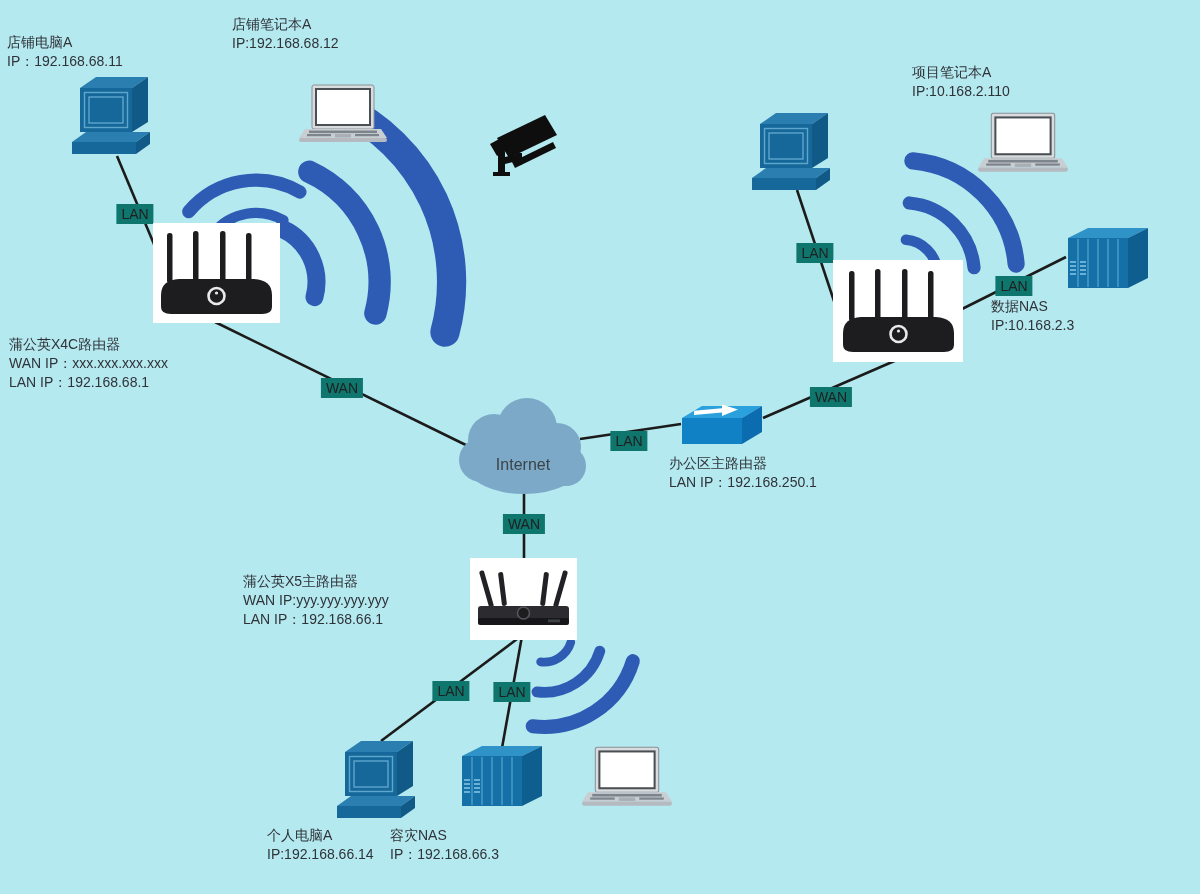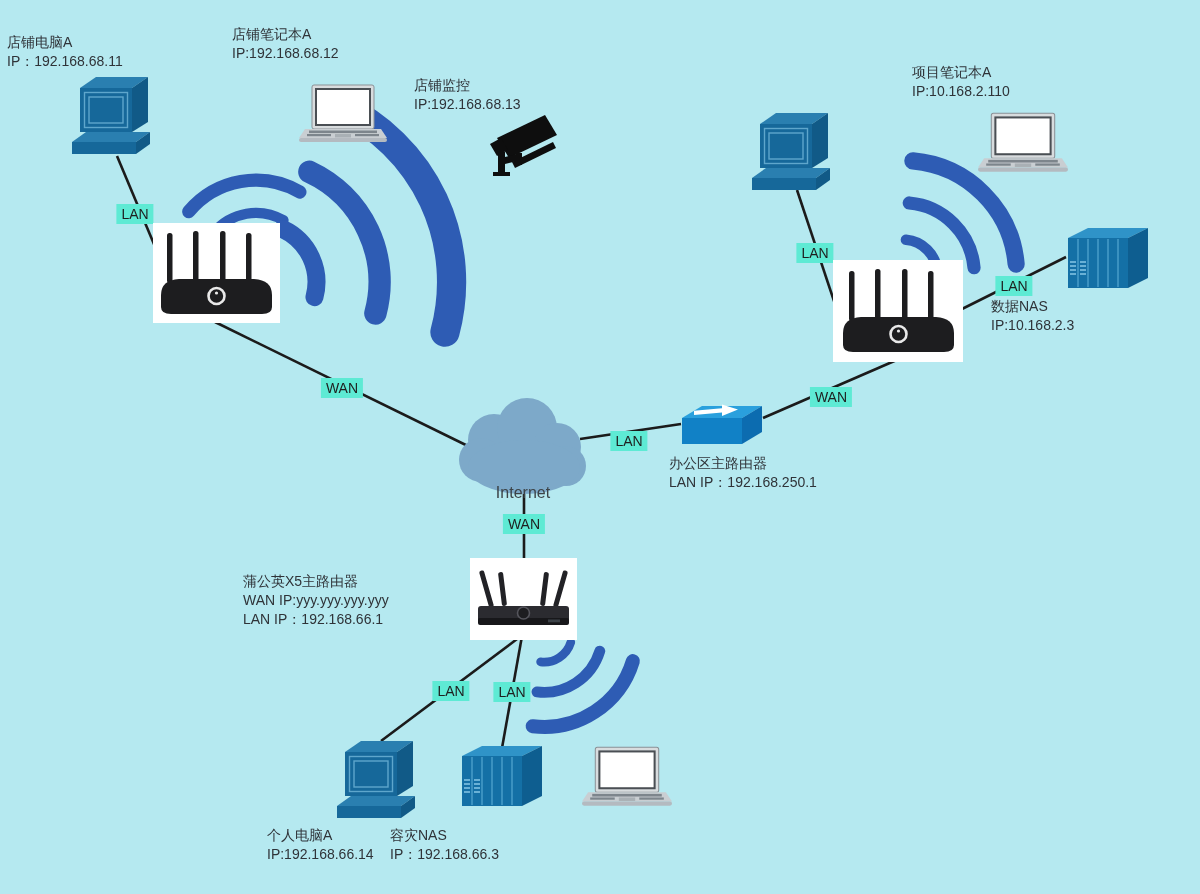--- a/index.html
+++ b/index.html
@@ -10,31 +10,31 @@
     color:#333;
   }
   .abs{position:absolute;}
   .node-label{
     position:absolute;width:220px;text-align:left;
     transform:translateX(-50%);
     font-size:14px;line-height:19px;color:#2f3338;
   }
   .edge-label{
     position:absolute;transform:translate(-50%,-50%);
-    background:#5eead4;color:#1f1f1f;
+    background:#0f766e;color:#1f1f1f;
     font-size:14px;line-height:16px;padding:2px 5px;
     white-space:nowrap;
   }
   .router-card{
     position:absolute;background:#ffffff;
     display:flex;align-items:center;justify-content:center;
   }
   .internet-label{
     position:absolute;transform:translate(-50%,-50%);
-    font-size:16px;color:#3c4347;margin-top:28px;
+    font-size:16px;color:#3c4347;
   }
   svg{display:block;}
 </style>
 </head>
 <body>
 
 <div id="canvas">
 
   <svg class="abs" width="1200" height="894" viewBox="0 0 1200 894" style="left:0;top:0">
     <defs>
@@ -82,41 +82,37 @@
     <polygon points="12,16 64,16 80,5 28,5" fill="#2a7fb0"></polygon>
     <polygon points="64,16 80,5 80,50 64,60" fill="#115a87"></polygon>
     <rect x="12" y="16" width="52" height="44" fill="#16689a"></rect>
     <rect x="16.5" y="20.5" width="43" height="35" fill="none" stroke="#5ea6cc" stroke-width="1.4"></rect>
     <rect x="21" y="25" width="34" height="26" fill="none" stroke="#5ea6cc" stroke-width="1.4"></rect>
     <polygon points="4,70 18,60 82,60 68,70" fill="#2a7fb0"></polygon>
     <rect x="4" y="70" width="64" height="12" fill="#16689a"></rect>
     <polygon points="68,70 82,60 82,72 68,82" fill="#115a87"></polygon>
   </svg>
 
-  <div class="node-label" style="left:342px;top:25px">
+  <div class="node-label" style="left:342px;top:15px">
     <div>店铺笔记本A</div>
     <div>IP:192.168.68.12</div>
   </div>
   <svg class="abs" style="left:299px;top:84px" width="88" height="60" viewBox="0 0 88 60">
     <rect x="13" y="1" width="62" height="44" rx="2" fill="#d8dcde" stroke="#8b9196"></rect>
     <rect x="17" y="5" width="54" height="36" fill="#ffffff" stroke="#4a4f54" stroke-width="2"></rect>
     <polygon points="6,45 82,45 88,54 0,54" fill="#c9ced2"></polygon>
     <g fill="#7d858c">
       <rect x="10" y="46.5" width="68" height="2.6"></rect>
       <rect x="8" y="50" width="24" height="2.2"></rect>
       <rect x="56" y="50" width="24" height="2.2"></rect>
       <rect x="36" y="50" width="16" height="3.4" fill="#a9b0b5"></rect>
     </g>
     <rect x="0" y="54" width="88" height="4" rx="2" fill="#b4bac0"></rect>
   </svg>
 
-  <div class="node-label" style="left:524px;top:76px">
-    <div>店铺监控</div>
-    <div>IP:192.168.68.13</div>
-  </div>
   <svg class="abs" style="left:487px;top:110px" width="76" height="66" viewBox="0 0 76 66">
     <g fill="#0e0e0e">
       <polygon points="10,28 58,5 70,25 22,48"></polygon>
       <polygon points="3,34 14,28 21,40 10,46"></polygon>
       <polygon points="25,52 66,32 69,38 28,58"></polygon>
       <rect x="11" y="42" width="7" height="24"></rect>
       <polygon points="18,47 34,43 34,50 18,54"></polygon>
       <rect x="29" y="43" width="6" height="12"></rect>
       <rect x="6" y="62" width="17" height="4"></rect>
     </g>
@@ -129,20 +125,25 @@
       <g fill="#1d1d1f">
         <rect x="14" y="10" width="5.5" height="50" rx="2.5"></rect>
         <rect x="40" y="8" width="5.5" height="52" rx="2.5"></rect>
         <rect x="67" y="8" width="5.5" height="52" rx="2.5"></rect>
         <rect x="93" y="10" width="5.5" height="50" rx="2.5"></rect>
         <path d="M8,72 Q8,57 26,56 L101,56 Q119,57 119,72 L119,84 Q119,91 109,91 L18,91 Q8,91 8,84 Z"></path>
       </g>
       <circle cx="63.5" cy="73" r="8" fill="none" stroke="#e9e9e9" stroke-width="2.6"></circle>
       <circle cx="63.5" cy="70" r="1.6" fill="#e9e9e9"></circle>
     </svg>
+  </div>
+  <div class="node-label" style="left:119px;top:335px">
+    <div>蒲公英X4C路由器</div>
+    <div>WAN IP：xxx.xxx.xxx.xxx</div>
+    <div>LAN IP：192.168.68.1</div>
   </div>
 
   <div class="edge-label" style="left:342px;top:388px">WAN</div>
 
   <svg class="abs" style="left:748px;top:108px" width="96" height="88" viewBox="0 0 96 88">
     <polygon points="12,16 64,16 80,5 28,5" fill="#2a7fb0"></polygon>
     <polygon points="64,16 80,5 80,50 64,60" fill="#115a87"></polygon>
     <rect x="12" y="16" width="52" height="44" fill="#16689a"></rect>
     <rect x="16.5" y="20.5" width="43" height="35" fill="none" stroke="#5ea6cc" stroke-width="1.4"></rect>
     <rect x="21" y="25" width="34" height="26" fill="none" stroke="#5ea6cc" stroke-width="1.4"></rect>

